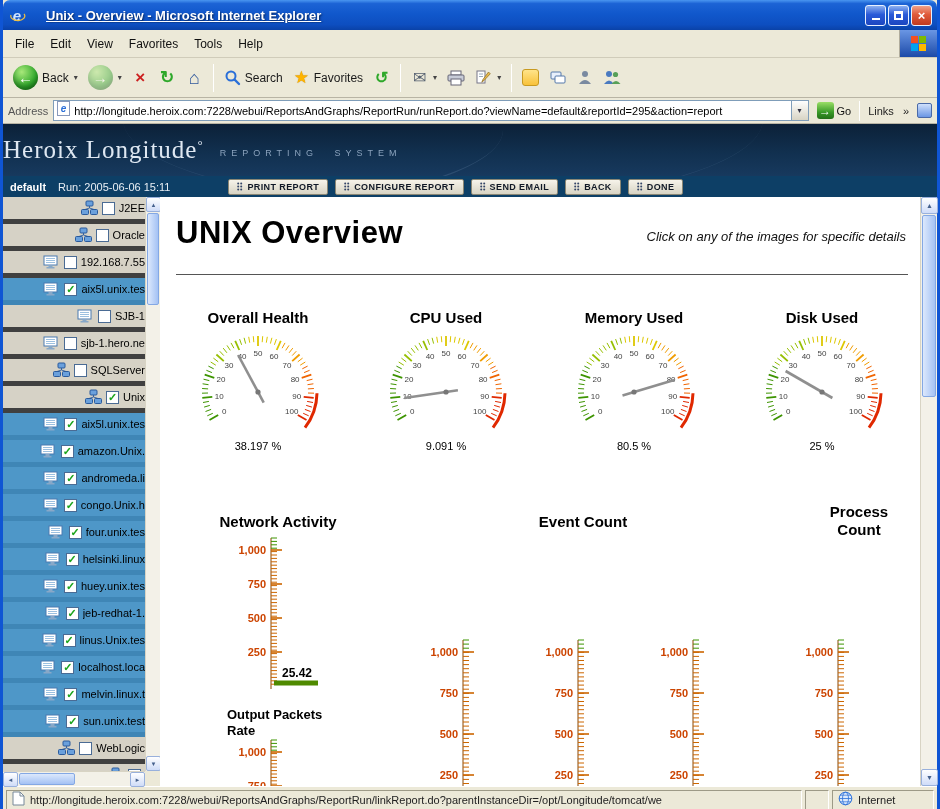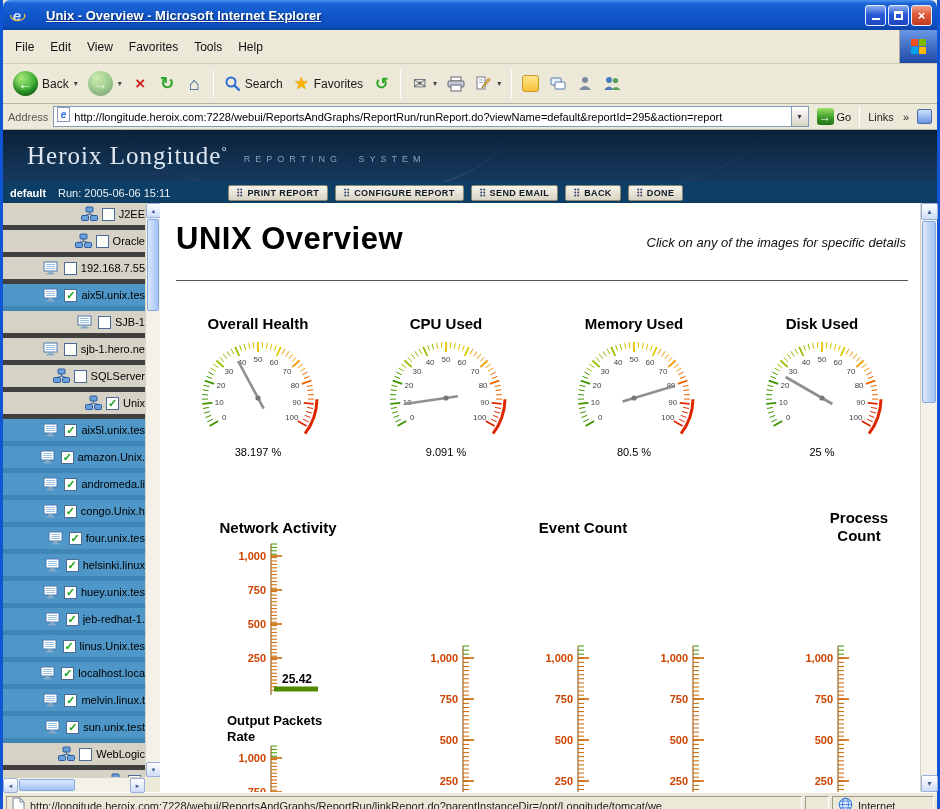--- a/index.html
+++ b/index.html
@@ -17,21 +17,21 @@
     white-space:nowrap; overflow:hidden;text-decoration:underline; }
   .win-controls { display:flex; }
   .wbtn { width:21px; height:21px; margin-left:2px; border-radius:3px; border:1px solid #e8f0ff; color:#fff;
     font-size:13px; line-height:19px; text-align:center; cursor:default; }
   .wbtn.min, .wbtn.max { background:linear-gradient(180deg,#8cb0f0,#2a5ad8 45%,#1b46c0); }
   .wbtn.close { background:linear-gradient(180deg,#f0a088,#e05a3a 45%,#c03a20); font-weight:bold; }
   .min-glyph { display:inline-block; width:8px; border-bottom:2px solid #fff; height:14px; }
   .max-glyph { display:inline-block; width:9px; height:9px; border:2px solid #fff; border-top-width:3px; margin-top:4px; }
 
   
-  .menubar { height:34px; display:flex; align-items:stretch; background:#ece9d8; border-bottom:1px solid #d0ccba; }
+  .menubar { height:28px; display:flex; align-items:stretch; background:#ece9d8; border-bottom:1px solid #d0ccba; }
   .menu-items { display:flex; align-items:center; padding-left:4px; }
   .menu-item { padding:3px 8px; font-size:12px; color:#111; }
   .winlogo { margin-left:auto; width:38px; display:flex; align-items:center; justify-content:center;
     background:linear-gradient(180deg,#6a96e4,#1c4aa8); border-left:1px solid #b0ac9c; }
   .flag { display:grid; grid-template-columns:7px 7px; grid-gap:1px; }
   .flag i { width:7px; height:7px; display:block; }
   .flag .f1 { background:#f25022; } .flag .f2 { background:#7fba00; }
   .flag .f3 { background:#00a4ef; } .flag .f4 { background:#ffb900; }
 
   
@@ -62,21 +62,21 @@
   .addr-dd { width:17px; height:19px; flex:none; font-size:8px; color:#334; display:flex; align-items:center; justify-content:center;
     background:linear-gradient(#fefefe,#d8d4c4); border-left:1px solid #7f9db9; }
   .go-btn { display:flex; align-items:center; gap:3px; font-size:11px; color:#111; padding:1px 3px; }
   .go-ic { width:17px; height:17px; border-radius:3px; color:#fff; font-weight:bold; font-size:12px; display:flex; align-items:center; justify-content:center;
     background:linear-gradient(#9ade66,#3a9a28 60%,#237018); }
   .addr-sep { width:1px; height:20px; background:#c0bcac; border-right:1px solid #fff; }
   .links-btn { display:flex; align-items:center; gap:9px; font-size:11px; color:#222; padding:0 3px; }
   .shortcut-ic { width:15px; height:15px; border-radius:2px; background:linear-gradient(#cfe0fc,#6a96e4); border:1px solid #4a6aa8; }
 
   
-  .banner { height:52px; position:relative; overflow:hidden; display:flex; align-items:center; padding-left:24px;
+  .banner { height:52px; position:relative; overflow:hidden; display:flex; align-items:center; padding-left:0;
     background:linear-gradient(180deg,#0c2138 0%,#11304f 55%,#17395e 100%); }
   .banner::before { content:""; position:absolute; left:-60px; top:-70px; width:560px; height:150px; border-radius:50%;
     border-bottom:2px solid rgba(150,180,210,.18); }
   .banner::after { content:""; position:absolute; left:120px; top:-90px; width:640px; height:170px; border-radius:50%;
     border-bottom:1px solid rgba(150,180,210,.12); }
   .logo { font-family:"Liberation Serif", serif; font-size:25px; color:#dfe8f2; letter-spacing:1px; }
   .logo sup { font-size:13px; color:#dfe8f2; }
   .banner .subtitle { margin-left:16px; margin-top:6px; font-size:9px; letter-spacing:5px; word-spacing:9px; color:#8aa2bc; }
 
   

